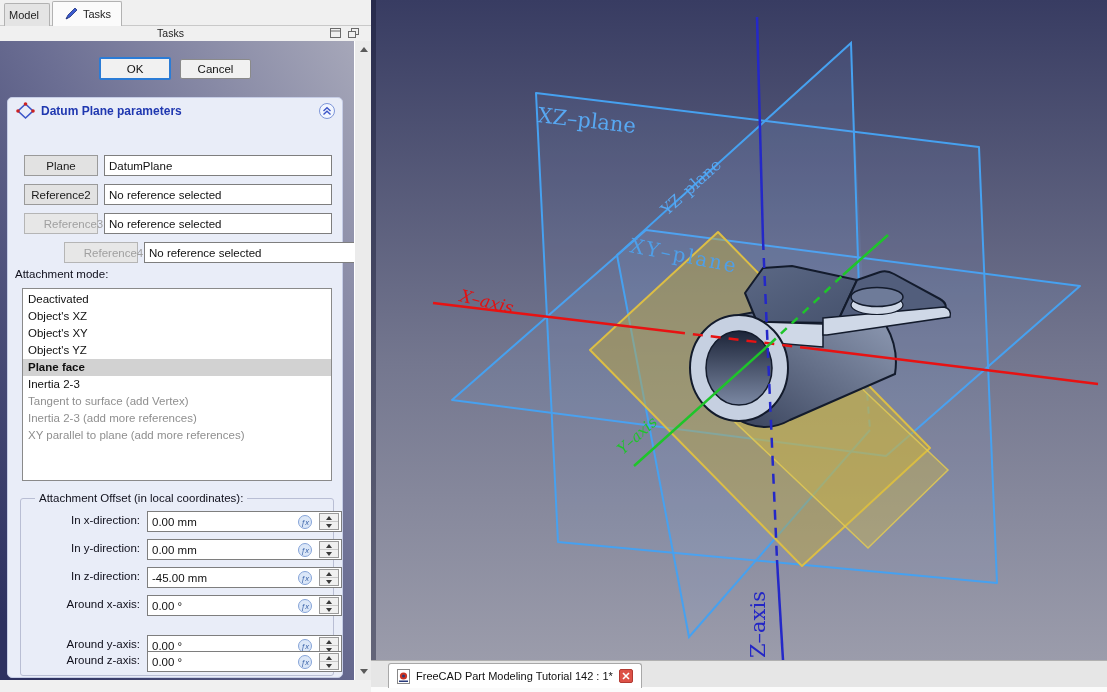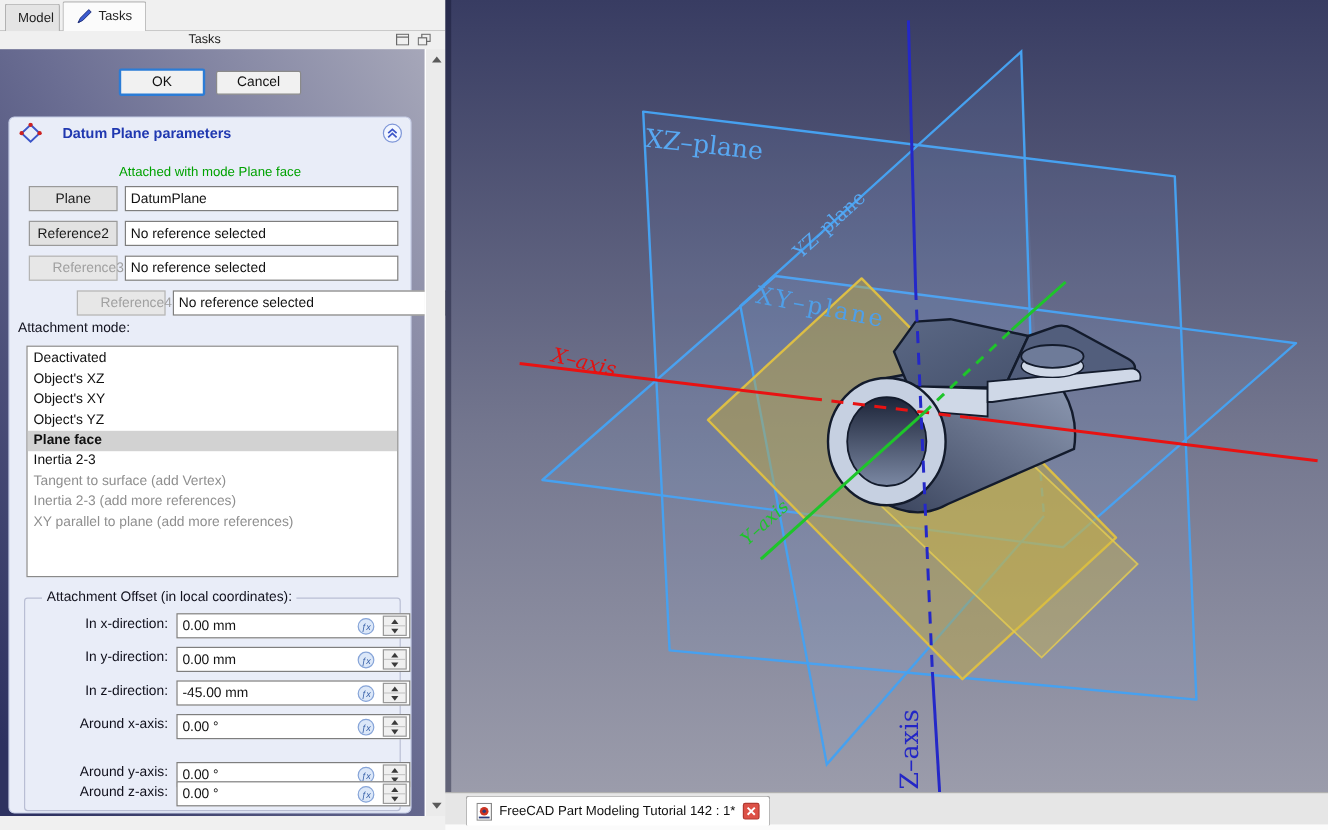--- a/index.html
+++ b/index.html
@@ -5,37 +5,37 @@
   html,body{margin:0;padding:0;background:#444;}
   *{box-sizing:border-box;}
   .app{position:relative;width:1107px;height:692px;background:#f0f0f0;
        font-family:"Liberation Sans",sans-serif;overflow:hidden;}
   
   .left{position:absolute;left:0;top:0;width:371px;height:692px;background:#f0f0f0;}
   .tabbar{position:absolute;left:0;top:0;width:371px;height:26px;background:#f0f0f0;
           border-bottom:1px solid #c9c9c9;}
   .tab{position:absolute;top:3px;height:23px;border:1px solid #b2b2b2;border-bottom:none;
        background:#e4e4e4;font-size:11px;color:#222;display:flex;align-items:center;
-       justify-content:flex-start;gap:5px;padding:0 10px;border-radius:2px 2px 0 0;}
+       justify-content:flex-end;gap:5px;padding:0 10px;border-radius:2px 2px 0 0;}
   .tab.model{left:4px;width:46px;}
   .tab.tasks{left:52px;width:70px;top:1px;height:25px;background:#fbfbfb;}
   .tasks-titlebar{position:absolute;left:0;top:26px;width:371px;height:15px;background:#f0f0f0;
        font-size:10.5px;color:#222;}
   .tasks-titlebar .t{position:absolute;left:0;right:30px;text-align:center;top:1px;}
   .tb-ico{position:absolute;top:2px;}
   .panel-body{position:absolute;left:0;top:41px;width:354px;height:639px;
        background:linear-gradient(to bottom left,#a6a7b9 0%,#6b6e93 45%,#2d3160 95%);}
   .btn{position:absolute;background:#f1f1f1;border:1px solid #8a8a8a;font-size:11.5px;
        color:#111;display:flex;align-items:center;justify-content:center;border-radius:2px;}
   .btn.ok{left:99px;top:16px;width:72px;height:23px;border:2px solid #2b7cd6;}
   .btn.cancel{left:180px;top:18px;width:71px;height:20px;}
   .datum-box{position:absolute;left:7px;top:56px;width:336px;height:581px;background:#e9edf8;
        border:1px solid #c6cde6;border-radius:5px;}
   .dp-header{position:absolute;left:0;top:0;width:100%;height:26px;display:flex;align-items:center;}
-  .dp-title{font-size:12px;font-weight:bold;color:#2038b0;margin-left:17px;}
+  .dp-title{font-size:12px;font-weight:bold;color:#2038b0;margin-left:6px;}
   .dp-collapse{position:absolute;right:7px;top:5px;width:16px;height:16px;border:1px solid #7e96d8;
        border-radius:50%;background:#f2f6ff;display:flex;align-items:center;justify-content:center;}
   .green-status{position:absolute;left:0;top:40px;width:100%;text-align:center;font-size:11px;color:#00a200;}
   .ref-row{position:absolute;left:0;width:100%;height:21px;}
   .ref-btn{position:absolute;left:16px;top:0;width:74px;height:21px;background:#e2e2e2;
        border:1px solid #9a9a9a;font-size:11.5px;color:#1a1a1a;display:flex;align-items:center;justify-content:center;}
   .ref-btn.disabled{color:#a0a0a0;border-color:#b5b5b5;background:#e7e7e7;padding-left:25px;}
   .ref-input{position:absolute;left:96px;top:0;width:228px;height:21px;background:#fff;
        border:1px solid #7e7e7e;font-size:11.5px;color:#111;display:flex;align-items:center;padding-left:4px;}
   .attach-label{position:absolute;left:7px;top:170px;font-size:11.5px;color:#10101c;}
@@ -133,21 +133,20 @@
           </svg>
           <span class="dp-title">Datum Plane parameters</span>
           <span class="dp-collapse">
             <svg width="10" height="10" viewBox="0 0 10 10">
               <path d="M1.5 5 L5 1.8 L8.5 5" fill="none" stroke="#3c55c8" stroke-width="1.4"></path>
               <path d="M1.5 8.4 L5 5.2 L8.5 8.4" fill="none" stroke="#3c55c8" stroke-width="1.4"></path>
             </svg>
           </span>
         </div>
 
-        <div class="green-status">Attached with mode Plane face</div>
 
         <div class="ref-row" style="top:57px;">
           <div class="ref-btn">Plane</div>
           <div class="ref-input">DatumPlane</div>
         </div>
         <div class="ref-row" style="top:86px;">
           <div class="ref-btn">Reference2</div>
           <div class="ref-input">No reference selected</div>
         </div>
         <div class="ref-row" style="top:115px;">

